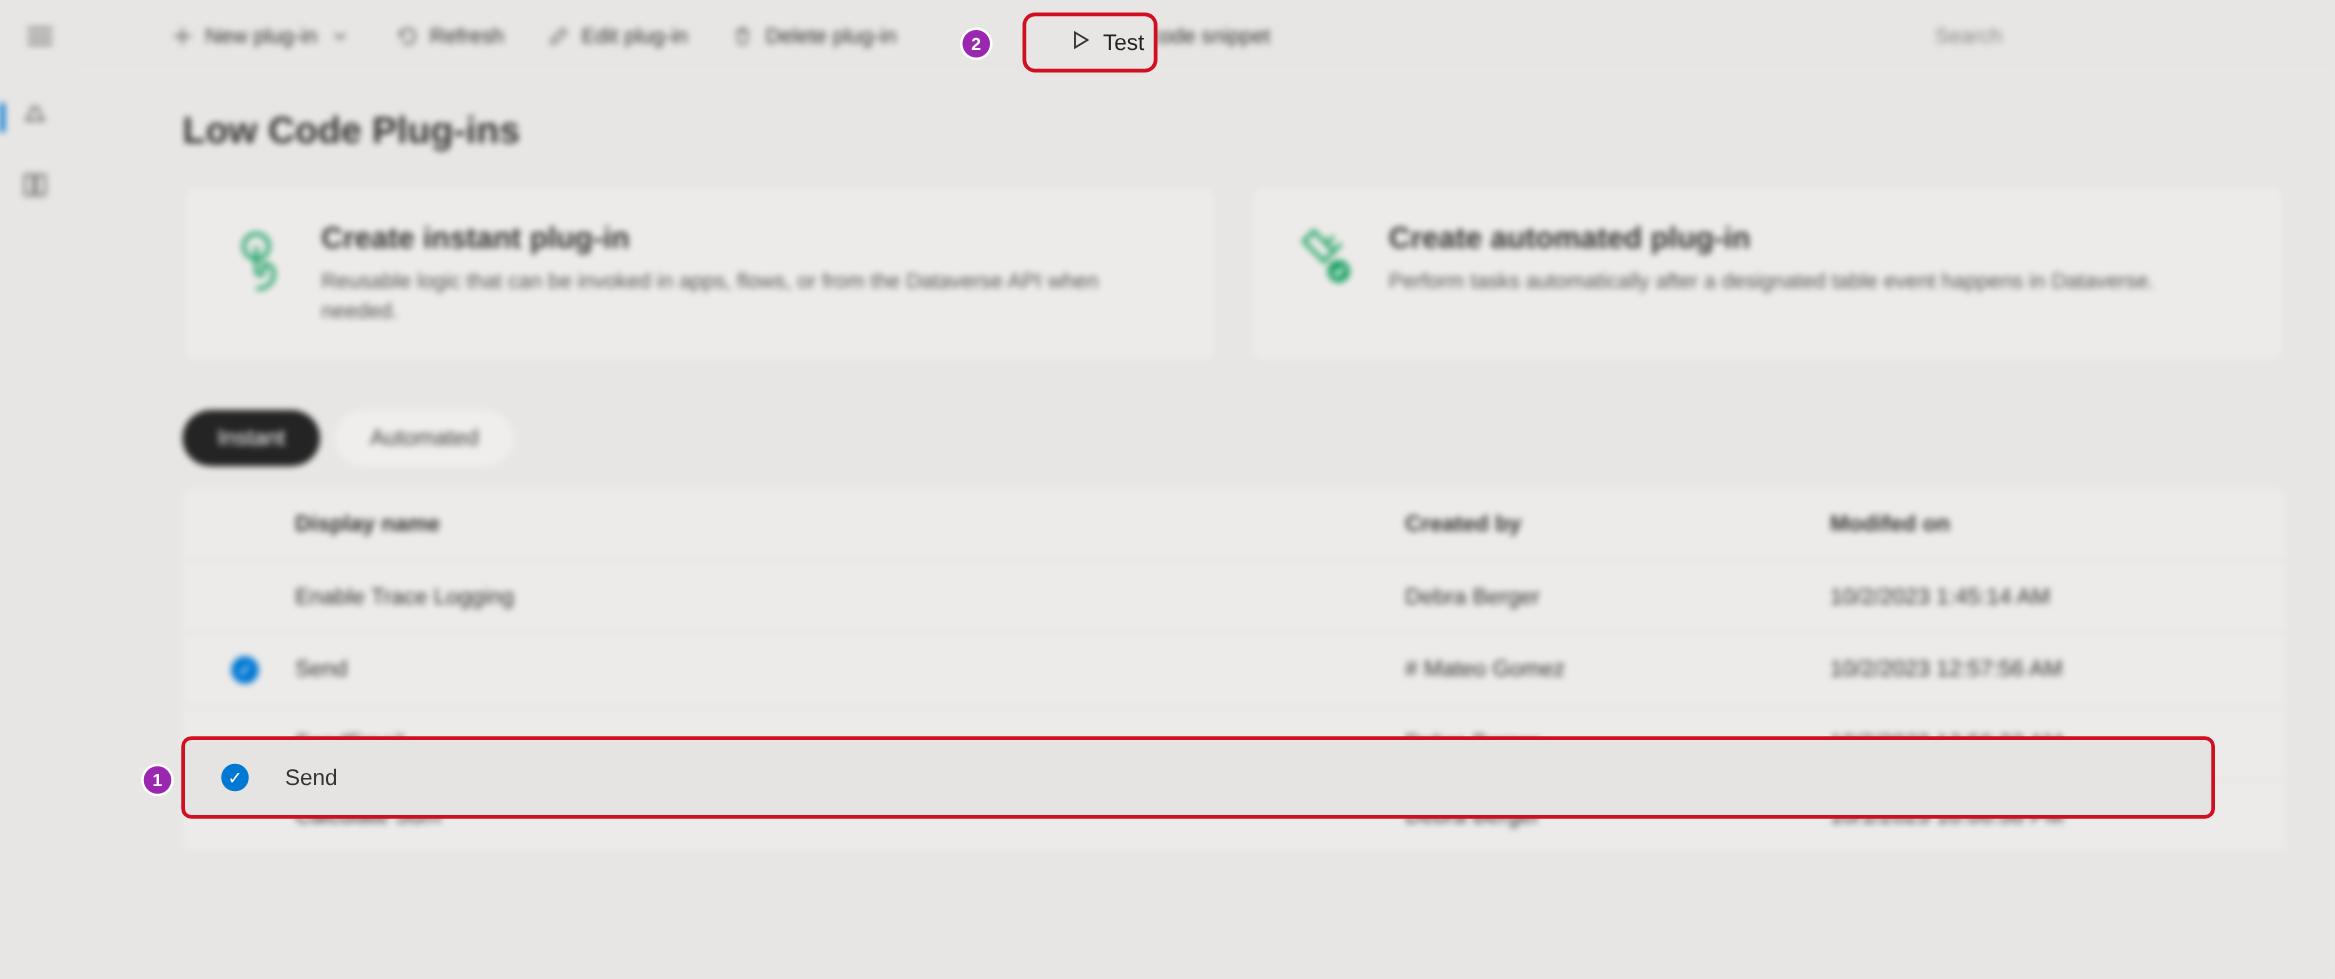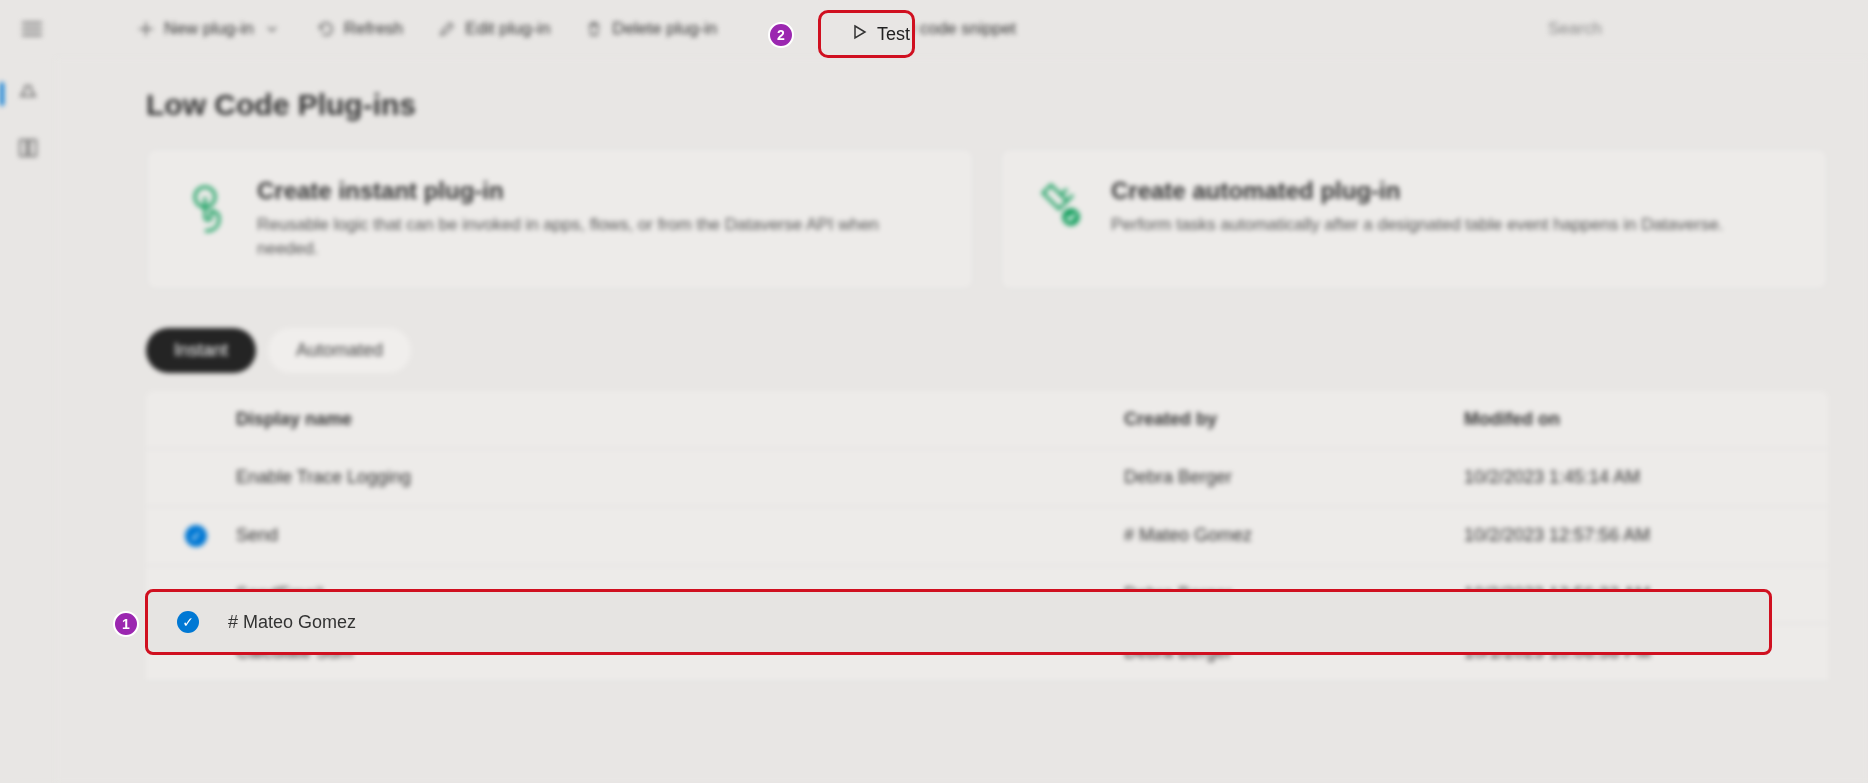--- a/index.html
+++ b/index.html
@@ -158,21 +158,21 @@
     background:#0078d4;
     display:flex; align-items:center; justify-content:center;
     color:#fff; font-size:14px;
   }
   
   .overlay { position:absolute; top:0; left:0; width:100%; height:100%; pointer-events:none; }
   .test-btn-sharp {
     position:absolute;
     top: 10px;
     left: 818px;
-    width: 97px;
+    width: 108px;
     height: 48px;
     background:#e8e6e4;
     border:3px solid #d01020;
     border-radius:10px;
     display:flex;
     align-items:center;
     justify-content:center;
     gap:10px;
     font-size:18px;
     color:#222;
@@ -376,19 +376,19 @@
           <path d="M4 2l10 6-10 6z" stroke="#333" stroke-width="1.5" fill="none"></path>
         </svg>
     </span>
     <span>Test</span>
   </div>
 
   <div class="sharp-row">
     <div class="check-cell">
         <div class="chk">✓</div>
       </div>
-    <div># Mateo Gomez</div>
+    <div>Send</div>
   </div>
 
   <div class="row-highlight"></div>
   <div class="callout callout-1">1</div>
   <div class="callout callout-2">2</div>
 </div>
 
 </body></html>

